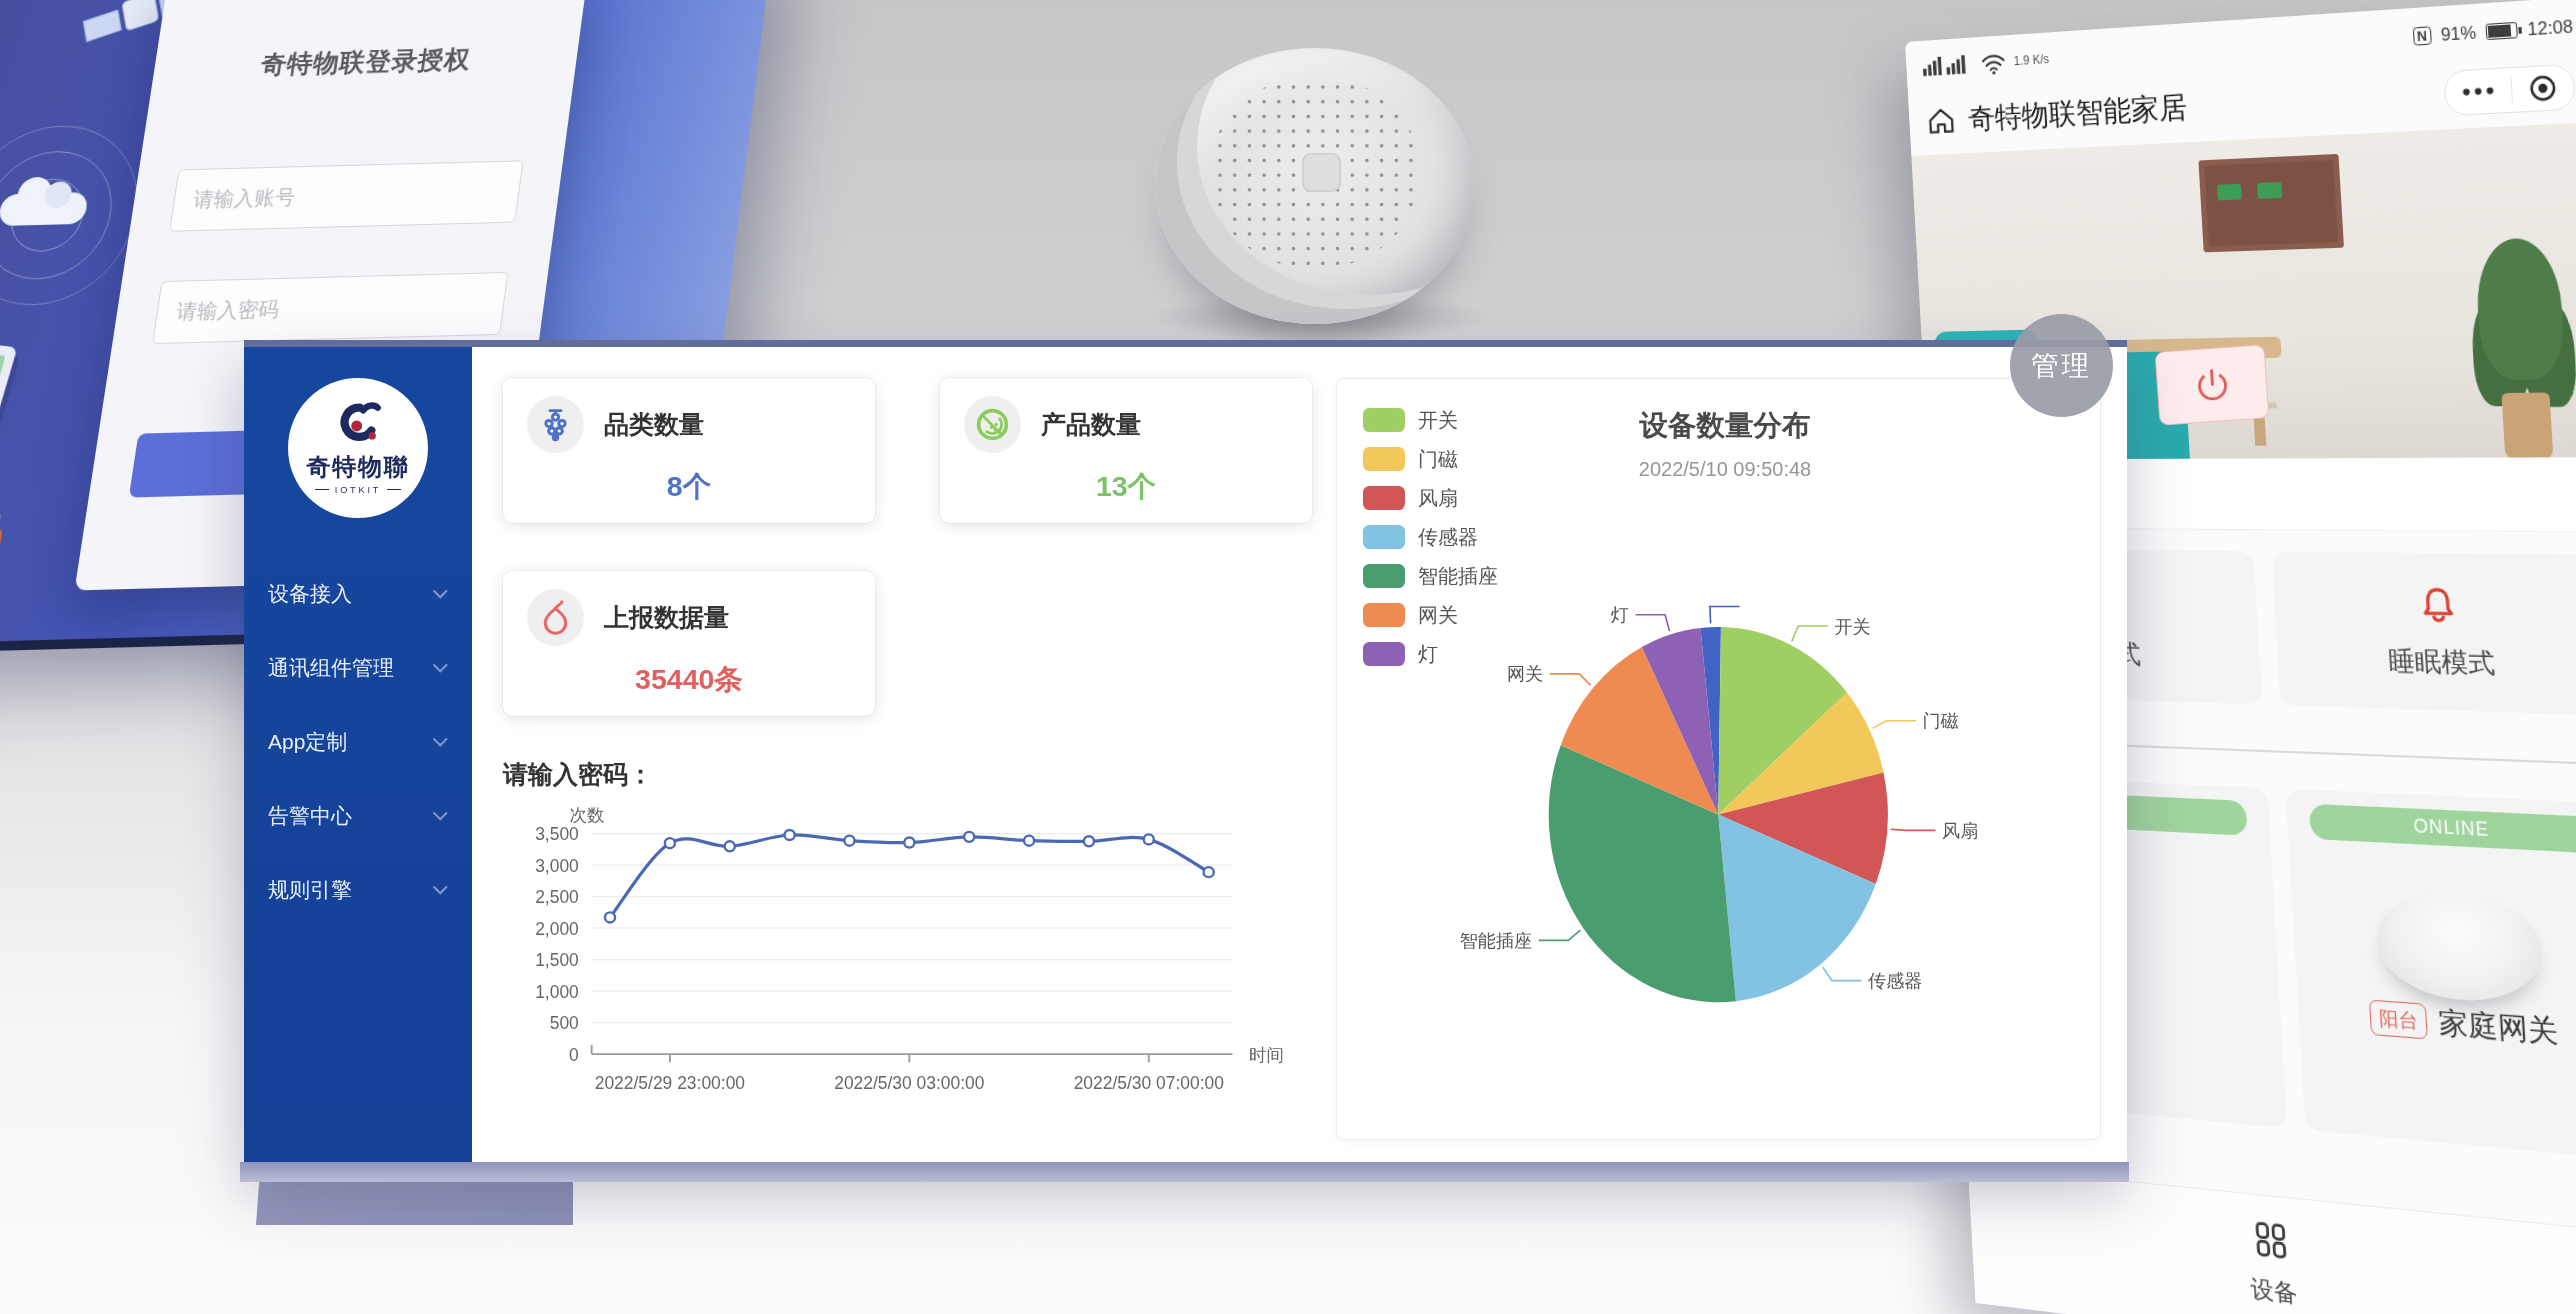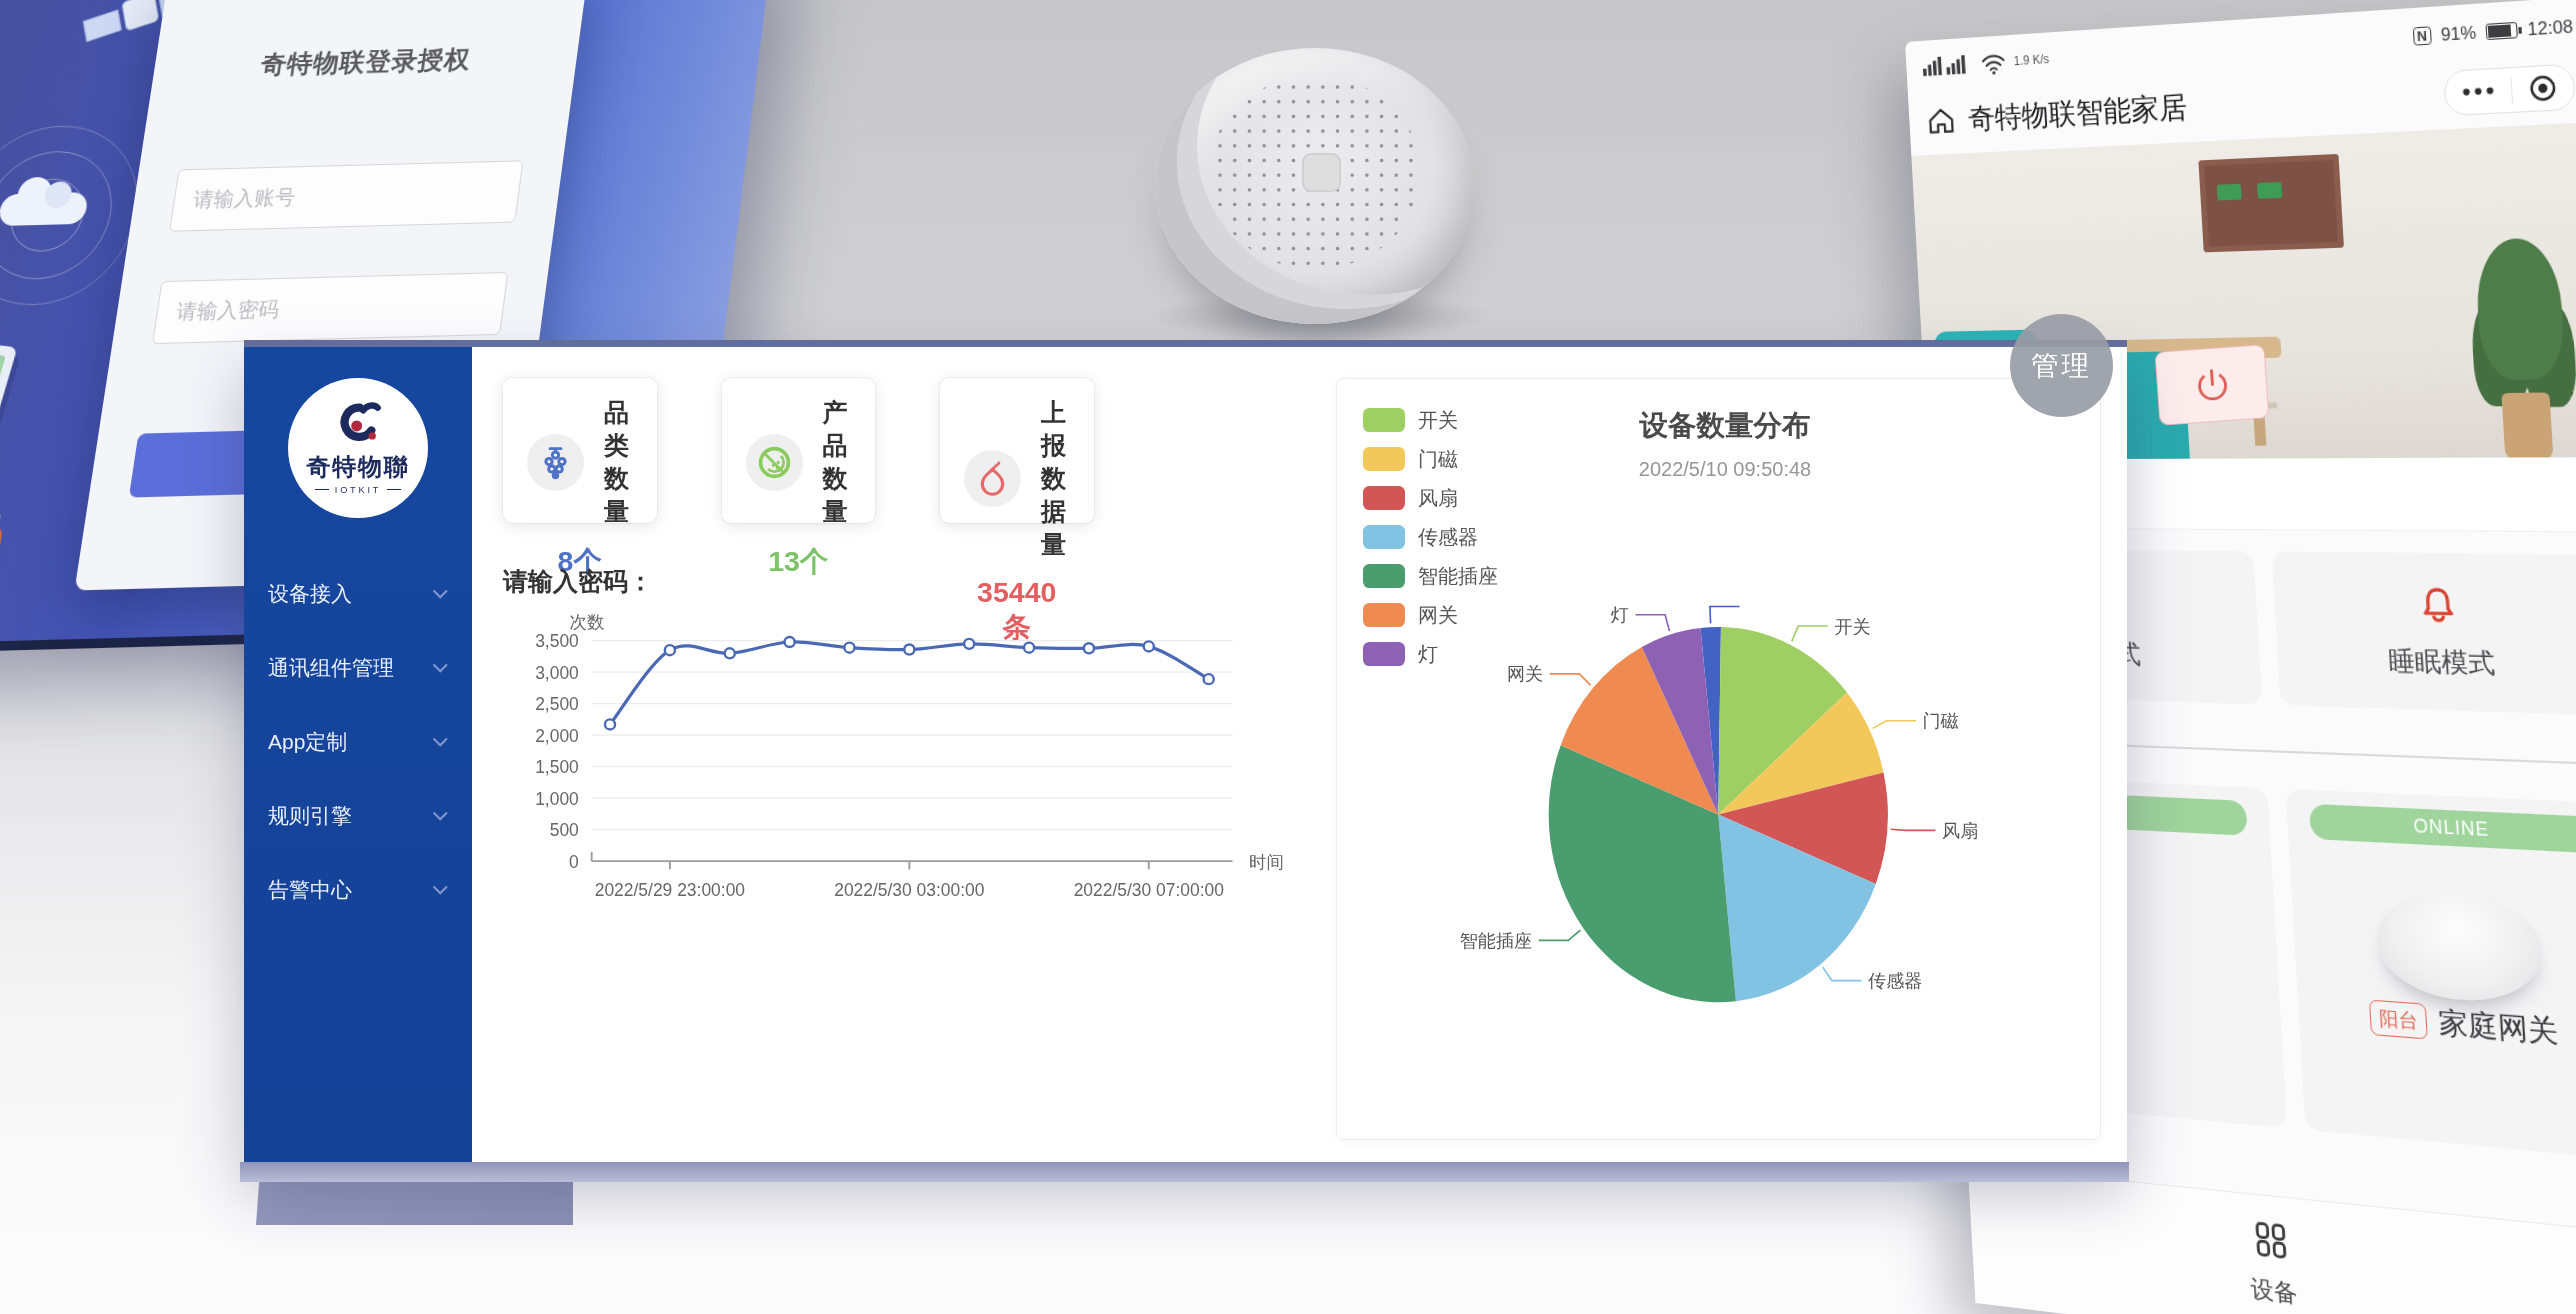--- a/index.html
+++ b/index.html
@@ -126,21 +126,21 @@
   .logo-wrap{width:140px;height:140px;margin:0 auto;background:#fff;border-radius:50%;display:flex;flex-direction:column;
     align-items:center;justify-content:center;gap:1.8px;}
   .logo-name{font-size:24px;font-weight:bold;color:#1d2a5e;letter-spacing:1.8px;}
   .logo-sub{display:flex;align-items:center;gap:5.5px;font-size:9.2px;color:#1d2a5e;letter-spacing:2.8px;}
   .logo-sub::before,.logo-sub::after{content:"";width:14.7px;height:0.9px;background:#1d2a5e;}
   .menu{margin-top:39px;}
   .menu-item{display:flex;align-items:center;justify-content:space-between;height:74px;padding:0 24px;
     color:#e9effb;font-size:21px;cursor:pointer;}
   .content{flex:1;display:flex;padding:31px 26px 22px 31px;}
   .col-left{width:809px;flex:none;}
-  .cards{display:grid;grid-template-columns:1fr 1fr 1fr 1fr;gap:48px 65px;}
+  .cards{display:grid;grid-template-columns:1fr 1fr;gap:48px 65px;}
   .stat-card{height:145px;border-radius:9.2px;background:#fff;box-shadow:0 2.8px 14.7px rgba(0,0,0,.10),0 0 0 0.9px #f4f4f4;padding:18.4px 24px;}
   .stat-head{display:flex;align-items:center;gap:20px;}
   .icon-circle{width:57px;height:57px;border-radius:50%;background:#efefef;display:flex;align-items:center;justify-content:center;flex:none;}
   .stat-title{font-size:25px;font-weight:600;color:#333;}
   .stat-value{text-align:center;font-size:28.5px;font-weight:bold;margin-top:14.7px;}
   .line-title{margin:42px 0 5.5px;font-size:25px;color:#333;font-weight:600;}
   .tick{font-size:19px;fill:#666;}
   .pielabel{font-size:22px;fill:#555;}
   .pie-card{flex:1;margin-left:24px;position:relative;border:0.9px solid #ececee;border-radius:7.4px;background:#fff;
     box-shadow:0 1.8px 9.2px rgba(0,0,0,.04);overflow:hidden;padding-left:13px;}
@@ -340,27 +340,27 @@
               <path d="M3 2l9 9 9-9" fill="none" stroke="#7f97cf" stroke-width="3" stroke-linecap="round"></path>
             </svg>
           </div>
           <div class="menu-item">
             <span>App定制</span>
             <svg width="16.5" height="11" viewBox="0 0 24 14">
               <path d="M3 2l9 9 9-9" fill="none" stroke="#7f97cf" stroke-width="3" stroke-linecap="round"></path>
             </svg>
           </div>
           <div class="menu-item">
-            <span>规则引擎</span>
+            <span>告警中心</span>
             <svg width="16.5" height="11" viewBox="0 0 24 14">
               <path d="M3 2l9 9 9-9" fill="none" stroke="#7f97cf" stroke-width="3" stroke-linecap="round"></path>
             </svg>
           </div>
           <div class="menu-item">
-            <span>告警中心</span>
+            <span>规则引擎</span>
             <svg width="16.5" height="11" viewBox="0 0 24 14">
               <path d="M3 2l9 9 9-9" fill="none" stroke="#7f97cf" stroke-width="3" stroke-linecap="round"></path>
             </svg>
           </div>
         </div>
     </div>
     <div class="content">
       <div class="col-left">
         <div class="cards" id="cards">
             <div class="stat-card">

